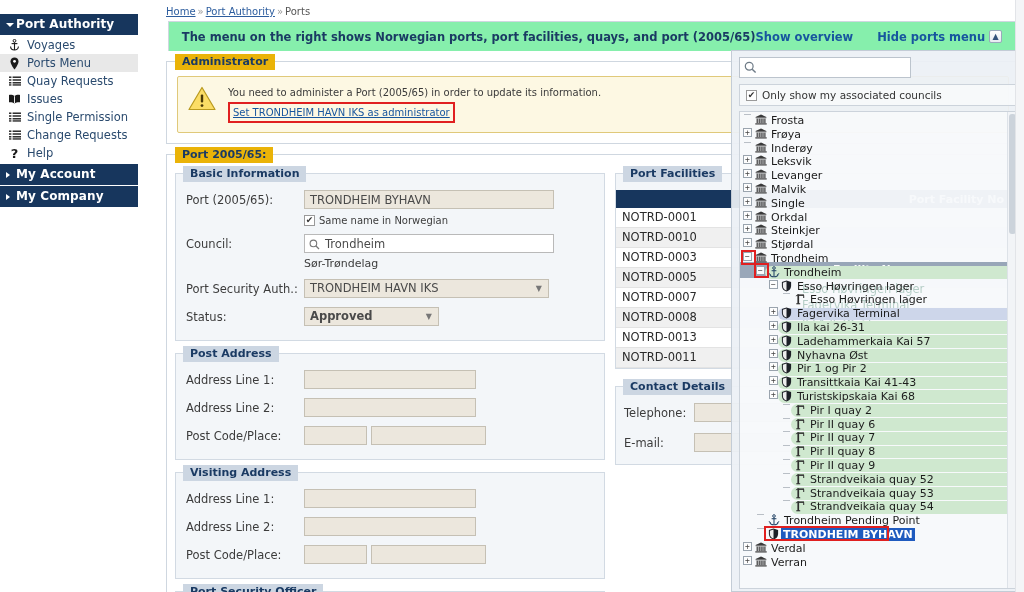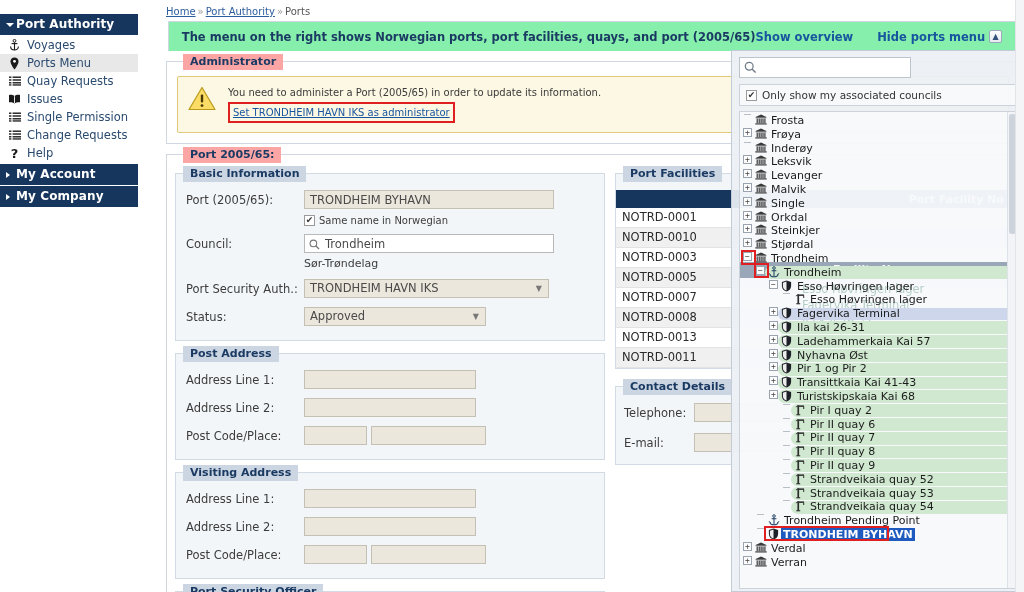--- a/index.html
+++ b/index.html
@@ -56,21 +56,21 @@
   .chev-btn {
     width: 13px; height: 13px; border: 1px solid #9aa9bb; border-radius: 2px;
     background: linear-gradient(#fdfdfd,#e6ebf1); display: inline-flex;
     align-items: center; justify-content: center; font-size: 8px; color: #33527a;
     margin-left: 4px;
   }
 
   
   .fs { border: 1px solid #cfd7e0; margin: 0 2px; position: relative; background: #fff; }
   .fs > .lg {
-    position: absolute; top: -8px; left: 16px; background: #fca5a5;
+    position: absolute; top: -8px; left: 8px; background: #eab308;
     color: #1a3a63; font-weight: bold; font-size: 11px; padding: 1px 7px 2px;
   }
 
   
   #admin-fs { margin: 10px 4px 0 6px; padding: 14px 10px 10px; min-height: 62px; }
   .warnbox {
     border: 1px solid #e0c97a; background: #fdf8e3; border-radius: 2px;
     display: flex; align-items: flex-start; gap: 12px; padding: 7px 10px 9px 10px;
     min-height: 44px;
   }
@@ -99,21 +99,21 @@
     background: #ece7dd; border: 1px solid #c5c0b4; height: 19px;
     font-size: 11.5px; color: #4a4a4a; padding: 1px 5px; line-height: 17px;
     font-family: "DejaVu Sans", "Liberation Sans", sans-serif;
   }
   .finput.wide { width: 250px; }
   .finput.white { background:#fff; border:1px solid #b9b9b9; }
   .finput.short { width: 63px; }
   .finput.mid { width: 115px; }
   .finput.sel-like { width: 245px; position: relative; display:flex; align-items:center; }
   .finput.sel-like .caret { position: absolute; right: 6px; font-size: 8px; color:#777; }
-  .finput.sel-sm { width: 182px; }
+  .finput.sel-sm { width: 135px; font-weight: bold; }
   .chkrow { display: flex; align-items: center; gap: 4px; margin: -3px 0 8px 118px; }
   .chkbox {
     width: 11px; height: 11px; border: 1px solid #9a9a9a; background: #fff;
     display: inline-flex; align-items: center; justify-content: center;
     font-size: 9px; color: #333; line-height: 1;
   }
   .chklbl { font-size: 10px; color: #3c3c3c; }
   .searchinput { position: relative; }
   .searchinput .mg { position: absolute; left: 4px; top: 3px; }
   .subnote { margin: -5px 0 9px 118px; font-size: 11px; color: #3c3c3c; }

